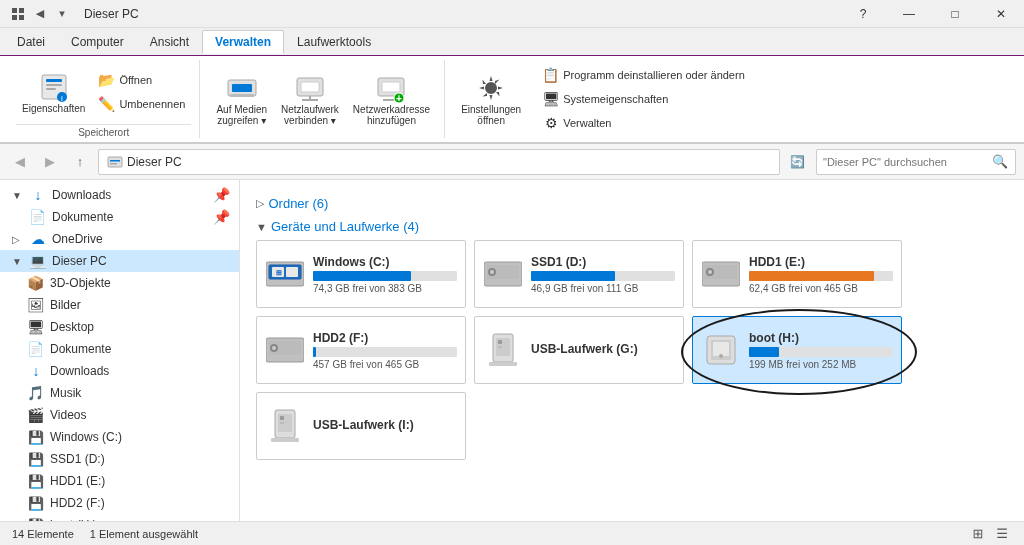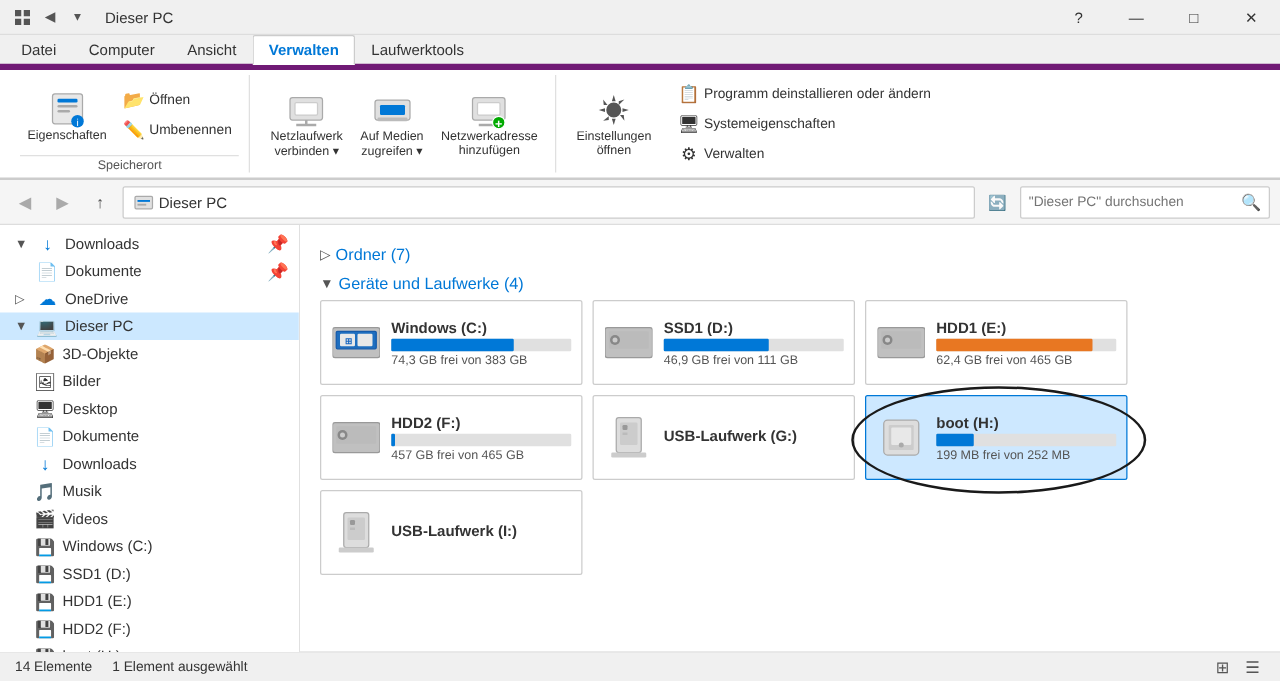--- a/index.html
+++ b/index.html
@@ -8,21 +8,21 @@
     
     #titlebar { background: #f0f0f0; height: 28px; display: flex; align-items: center; justify-content: space-between; padding: 0 0 0 8px; border-bottom: 1px solid #ddd; }
     #titlebar-left { display: flex; align-items: center; gap: 4px; }
     #titlebar-qat { display: flex; align-items: center; gap: 2px; }
     .qat-btn { width: 20px; height: 20px; display: flex; align-items: center; justify-content: center; font-size: 11px; color: #555; cursor: pointer; }
     #titlebar-title { font-size: 12px; color: #333; margin-left: 8px; }
     #titlebar-controls { display: flex; }
     .tc-btn { width: 46px; height: 28px; display: flex; align-items: center; justify-content: center; font-size: 12px; cursor: pointer; color: #333; }
 
     
-    #ribbon-tabs { background: #f0f0f0; height: 28px; display: flex; align-items: flex-start; padding-left: 4px; border-bottom: 5px solid #701a75; }
+    #ribbon-tabs { background: #f0f0f0; height: 28px; display: flex; align-items: center; padding-left: 4px; border-bottom: 1px solid #701a75; }
     .ribbon-tab { padding: 4px 12px; font-size: 12px; cursor: pointer; color: #333; border: 1px solid transparent; border-bottom: none; }
     .ribbon-tab.active { background: #fff; border-color: #ccc; border-bottom: 1px solid #fff; margin-bottom: -1px; color: #0078d7; font-weight: 600; }
     .ribbon-tab-verwalten { background: #0078d7; color: #fff; padding: 4px 12px; font-size: 12px; border-radius: 2px 2px 0 0; }
 
     
     #ribbon { background: #fff; border-bottom: 2px solid #ccc; display: flex; align-items: stretch; padding: 4px 8px; height: 88px; gap: 2px; }
     .ribbon-group { display: flex; flex-direction: column; align-items: flex-start; border-right: 1px solid #e0e0e0; padding: 0 8px; min-width: fit-content; }
     .ribbon-group-label { font-size: 10px; color: #555; text-align: center; width: 100%; border-top: 1px solid #e0e0e0; margin-top: auto; padding-top: 2px; }
     .ribbon-buttons { display: flex; gap: 2px; flex: 1; align-items: center; }
     .ribbon-btn-large { display: flex; flex-direction: column; align-items: center; padding: 4px 6px; cursor: pointer; min-width: 48px; font-size: 10px; color: #333; text-align: center; }
@@ -151,39 +151,39 @@
       </div>
     </div>
     <div class="ribbon-group-label">Speicherort</div>
   </div>
 
   <div class="ribbon-group">
     <div class="ribbon-buttons">
       <div class="ribbon-btn-large">
         <div class="ribbon-btn-icon">
           <svg width="32" height="32" viewBox="0 0 32 32">
+              <rect x="2" y="8" width="28" height="16" rx="2" fill="#e0e0e0" stroke="#aaa"></rect>
+              <rect x="6" y="12" width="20" height="8" fill="#0078d7" rx="1"></rect>
+              <rect x="4" y="22" width="24" height="3" fill="#bbb" rx="1"></rect>
+            </svg>
+        </div>
+        <span style="white-space:pre;font-size:10px;">Auf Medien
+zugreifen ▾</span>
+      </div>
+      <div class="ribbon-btn-large">
+        <div class="ribbon-btn-icon">
+          <svg width="32" height="32" viewBox="0 0 32 32">
               <rect x="3" y="6" width="26" height="18" rx="2" fill="#e0e0e0" stroke="#aaa"></rect>
               <rect x="7" y="10" width="18" height="10" fill="#fff" stroke="#ccc" rx="1"></rect>
               <path d="M8 28 L24 28" stroke="#aaa" stroke-width="2"></path>
               <path d="M16 24 L16 28" stroke="#aaa" stroke-width="2"></path>
             </svg>
         </div>
         <span style="white-space:pre;font-size:10px;">Netzlaufwerk
 verbinden ▾</span>
-      </div>
-      <div class="ribbon-btn-large">
-        <div class="ribbon-btn-icon">
-          <svg width="32" height="32" viewBox="0 0 32 32">
-              <rect x="2" y="8" width="28" height="16" rx="2" fill="#e0e0e0" stroke="#aaa"></rect>
-              <rect x="6" y="12" width="20" height="8" fill="#0078d7" rx="1"></rect>
-              <rect x="4" y="22" width="24" height="3" fill="#bbb" rx="1"></rect>
-            </svg>
-        </div>
-        <span style="white-space:pre;font-size:10px;">Auf Medien
-zugreifen ▾</span>
       </div>
       <div class="ribbon-btn-large">
         <div class="ribbon-btn-icon">
           <svg width="32" height="32" viewBox="0 0 32 32">
               <rect x="3" y="6" width="26" height="18" rx="2" fill="#e0e0e0" stroke="#aaa"></rect>
               <rect x="7" y="10" width="18" height="10" fill="#fff" stroke="#ccc" rx="1"></rect>
               <path d="M8 28 L24 28" stroke="#aaa" stroke-width="2"></path>
               <circle cx="24" cy="26" r="5" fill="#0a0" stroke="#fff" stroke-width="1"></circle>
               <text x="24" y="30" text-anchor="middle" fill="white" font-size="10" font-weight="bold">+</text>
             </svg>
@@ -323,21 +323,21 @@
     <div class="sidebar-item" style="padding-left:28px;">
       <div class="si-icon" style="font-size:13px;">💾</div>
       <span class="si-label">boot (H:)</span>
     </div>
   </div>
 
   <div id="content">
 
     <div class="section-header">
       <span class="section-arrow">▷</span>
-      <span>Ordner (7)</span>
+      <span>Ordner (6)</span>
     </div>
 
     <div class="section-header">
       <span class="section-arrow">▼</span>
       <span>Geräte und Laufwerke (4)</span>
     </div>
 
     <div class="drive-grid">
 
       <div class="drive-item">

